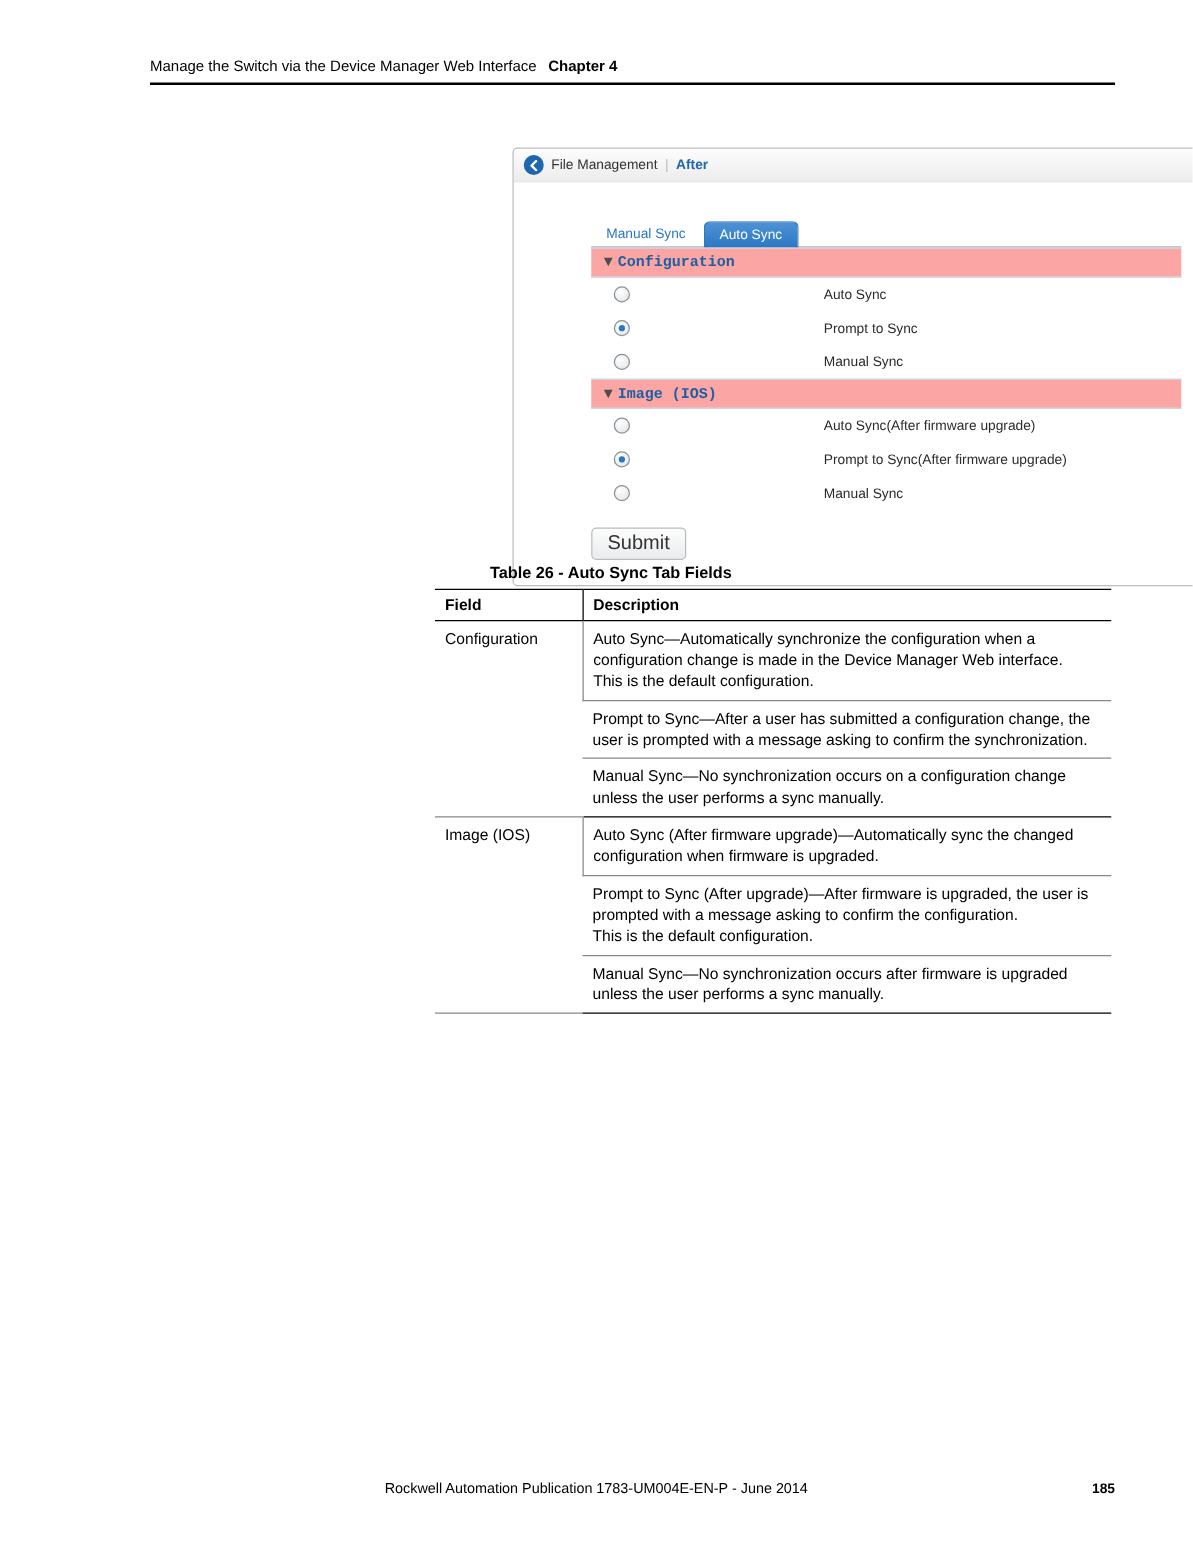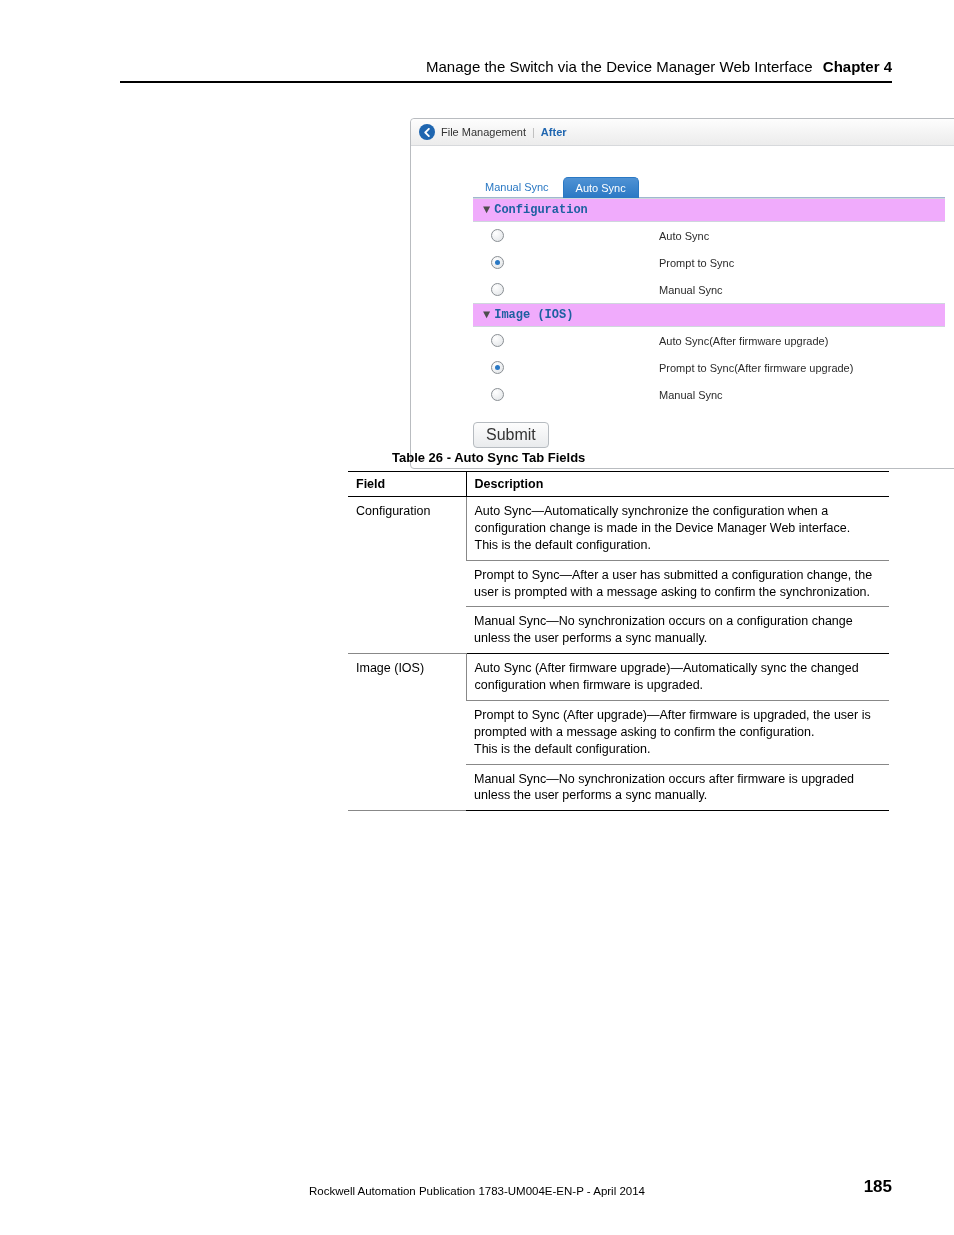--- a/index.html
+++ b/index.html
@@ -7,25 +7,24 @@
     font-family: "Myriad Pro", "Segoe UI", Arial, sans-serif;
     font-size: 13px;
     color: #000;
     background: #fff;
     width: 954px;
     height: 1235px;
     position: relative;
   }
   .header-region {
     position: absolute;
-    top: 58px;
+    top: 46px;
     left: 120px;
     right: 62px;
-    text-align: right;
-    font-size: 15px;
+    font-size: 12px;
     padding-bottom: 6px;
     border-bottom: 2px solid #000;
   }
   .header-region .chapter-label { font-weight: bold; margin-left: 6px; }
   .screenshot {
     position: absolute;
     top: 118px;
     left: 410px;
     width: 556px;
     border: 1px solid #b9bcc0;
@@ -64,21 +63,21 @@
     top: 1px;
   }
   .tab.inactive { color: #2a78c4; background: transparent; }
   .tab.active {
     color: #fff;
     background: linear-gradient(#4f92d4,#2a78c4);
     border: 1px solid #2a78c4;
     border-bottom: none;
   }
   .section-bar {
-    background: #f0abfc;
+    background: #fca5a5;
     color: #1d60a1;
     font-weight: bold;
     font-family: "Courier New", monospace;
     font-size: 12px;
     padding: 4px 10px;
     border-top: 1px solid #cfd6dd;
     border-bottom: 1px solid #cfd6dd;
     margin-top: 0;
   }
   .section-bar .tri { color: #4d4d4d; margin-right: 4px; }
@@ -149,21 +148,21 @@
     bottom: 38px;
     left: 0; right: 0;
     text-align: center;
     font-size: 11.5px;
   }
   .page-num {
     position: absolute;
     bottom: 38px;
     right: 62px;
     font-weight: bold;
-    font-size: 17px;
+    font-size: 11px;
   }
 </style>
 </head>
 <body>
 
 <div class="header-region">
   <span>Manage the Switch via the Device Manager Web Interface</span>
   <span class="chapter-label">Chapter 4</span>
 </div>
 
@@ -248,14 +247,14 @@
     </tr>
     <tr>
       <td>Prompt to Sync (After upgrade)—After firmware is upgraded, the user is prompted with a message asking to confirm the configuration.<br>This is the default configuration.</td>
     </tr>
     <tr class="lastrow">
       <td>Manual Sync—No synchronization occurs after firmware is upgraded unless the user performs a sync manually.</td>
     </tr>
   </tbody>
 </table>
 
-<div class="footer">Rockwell Automation Publication 1783-UM004E-EN-P - April 2014</div>
+<div class="footer">Rockwell Automation Publication 1783-UM004E-EN-P - June 2014</div>
 <div class="page-num">185</div>
 
 </body></html>

